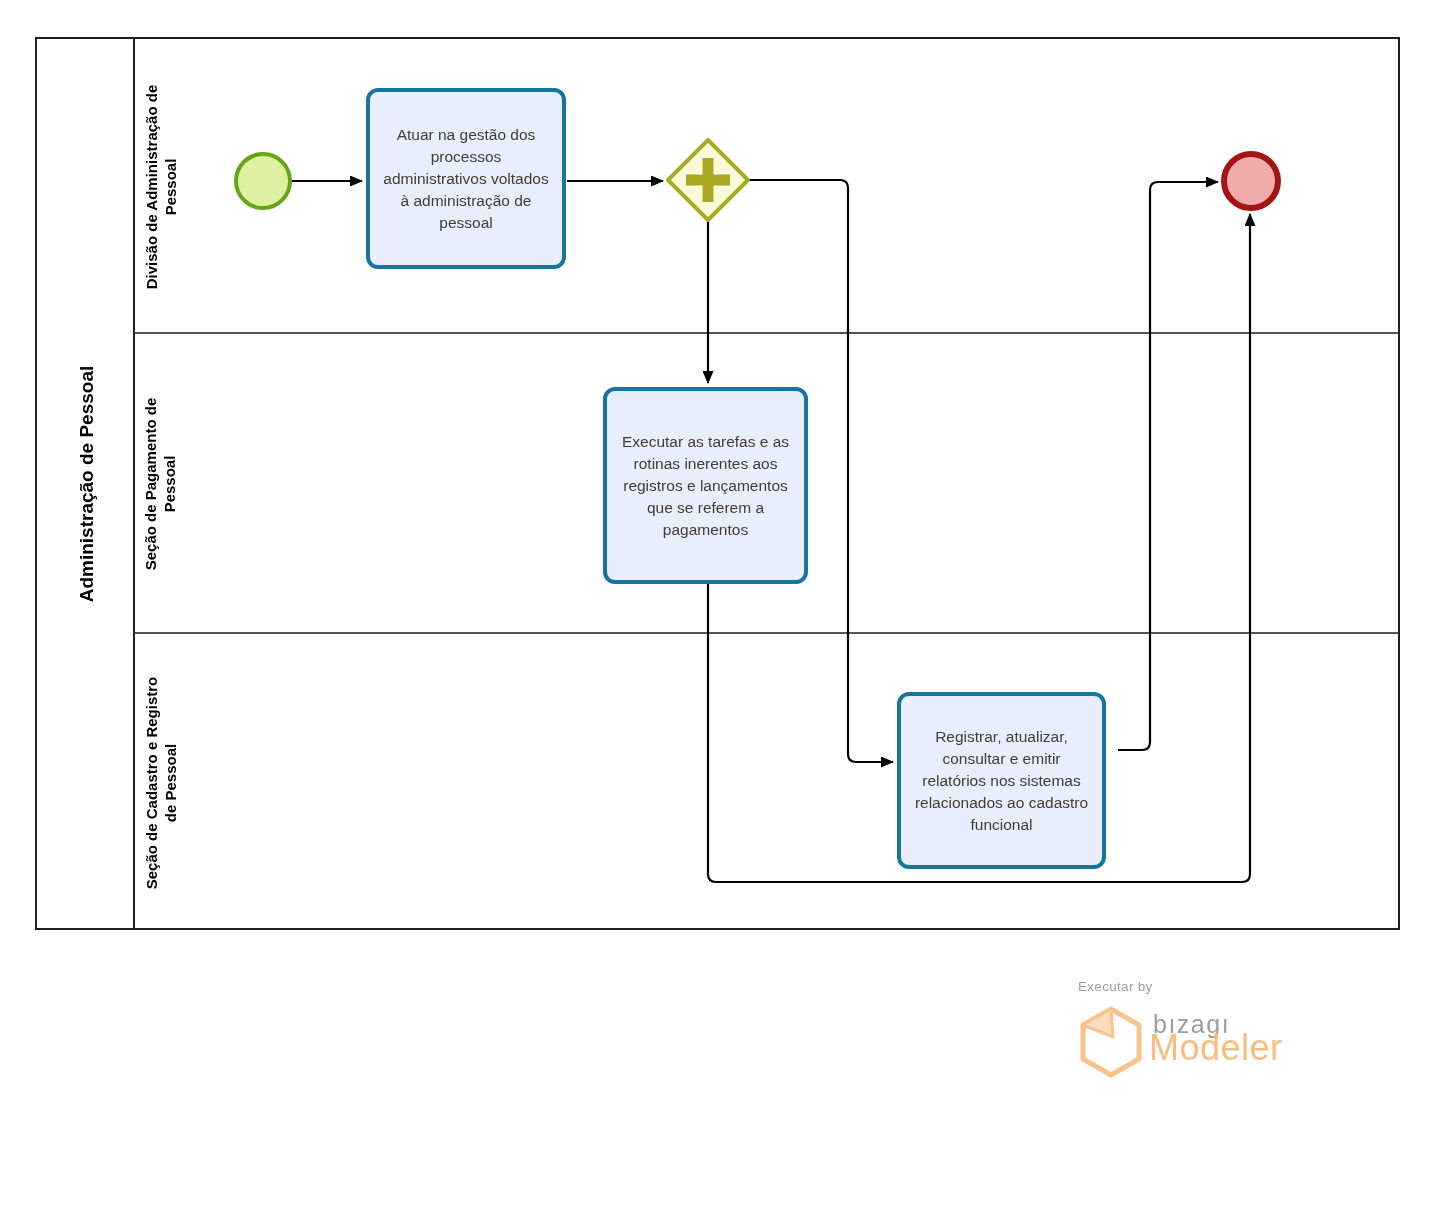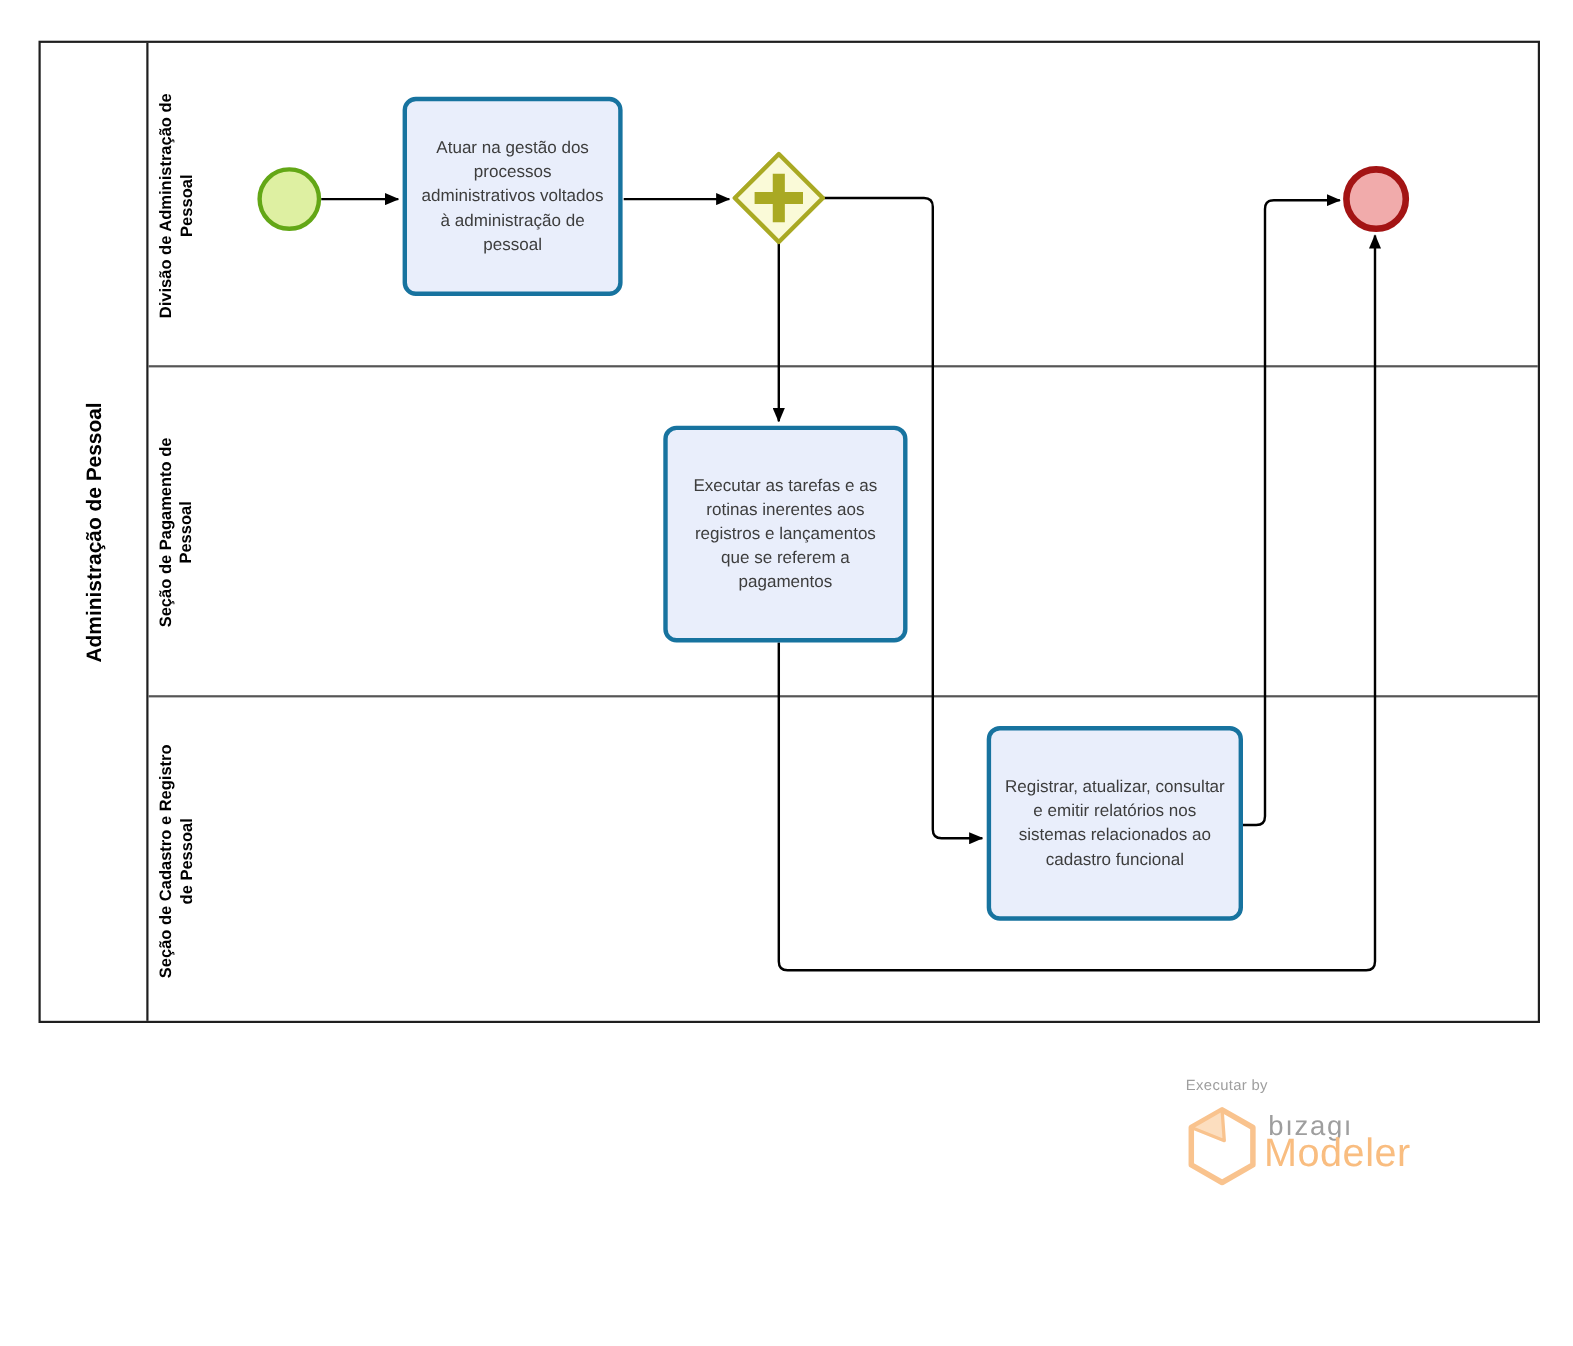--- a/index.html
+++ b/index.html
@@ -100,25 +100,25 @@
     <span>Atuar na gestão dos processos administrativos voltados à administração de pessoal</span>
   </div>
 
   <div class="gateway">
     <svg width="88" height="88" viewBox="0 0 88 88">
       <polygon class="gw-diamond" points="44,4 84,44 44,84 4,44"></polygon>
       <path class="gw-plus" d="M 44 22 V 66 M 22 44 H 66"></path>
     </svg>
   </div>
 
-  <div class="task" style="left:603px;top:387px;width:222px;height:197px;">
+  <div class="task" style="left:603px;top:387px;width:205px;height:197px;">
     <span>Executar as tarefas e as rotinas inerentes aos registros e lançamentos  que se referem a pagamentos</span>
   </div>
 
-  <div class="task" style="left:897px;top:660px;width:233px;height:177px;">
+  <div class="task" style="left:897px;top:692px;width:209px;height:177px;">
     <span>Registrar, atualizar, consultar e emitir relatórios nos sistemas relacionados ao cadastro funcional</span>
   </div>
 
   <div class="event end-event"></div>
 
   <div class="powered-by">Executar by</div>
   <div class="hexagon">
     <svg width="66" height="72" viewBox="0 0 66 72">
       <polygon class="hex-outline" points="33,3 61,19 61,53 33,69 5,53 5,19"></polygon>
       <path class="hex-flap" d="M 5 19 L 33 3 L 35 31 Z"></path>

